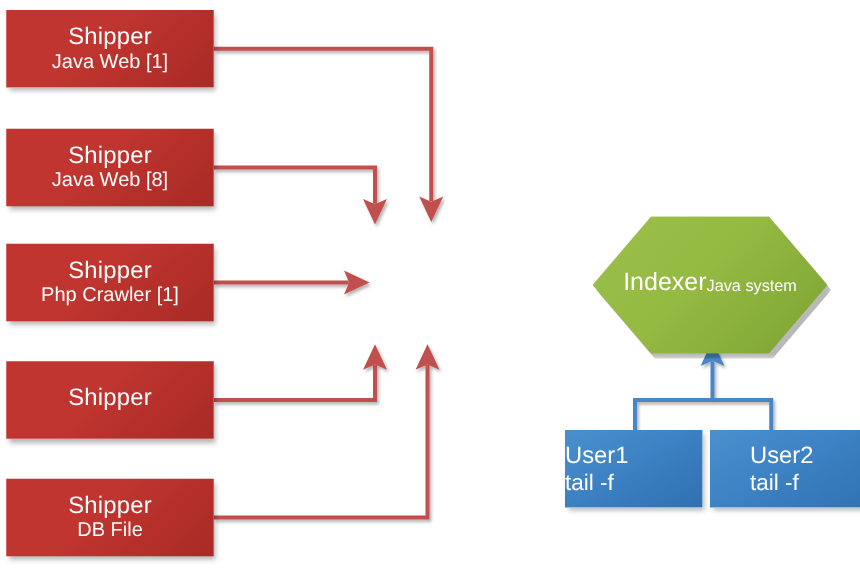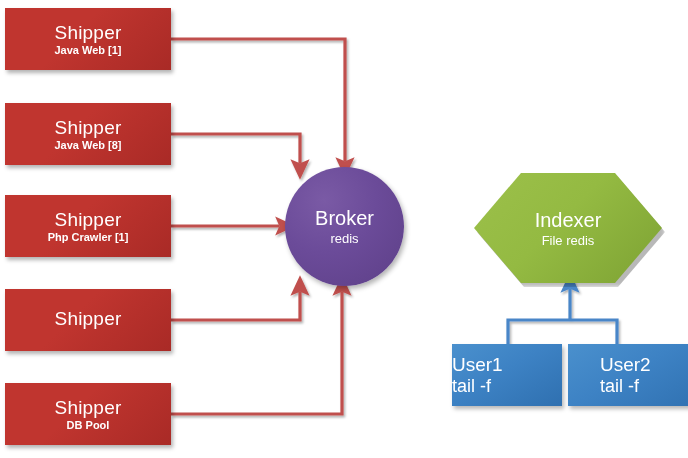--- a/index.html
+++ b/index.html
@@ -16,21 +16,21 @@
     width:166px;height:62px;
     background:linear-gradient(135deg,#c0352f 0%,#c0352f 42%,#a92a26 100%);
     box-shadow:2px 3px 4px rgba(0,0,0,0.30);
     color:#ffffff;
     display:flex;flex-direction:column;
     align-items:center;justify-content:center;
     text-align:center;
     line-height:1.0;
   }
   .shipper .title{font-size:19px;font-weight:400;letter-spacing:.2px;padding-bottom:3px;}
-  .shipper .sub{font-size:11px;font-weight:700;}
+  .shipper .sub{font-size:16px;font-weight:400;}
 
   
   .broker{
     position:absolute;
     left:285px;top:167px;width:119px;height:119px;
     border-radius:50%;
     background:radial-gradient(circle at 33% 28%,#7a5aa5 0%,#6b4b99 45%,#5d3f87 100%);
     box-shadow:2px 3px 5px rgba(0,0,0,0.30);
     color:#ffffff;
     display:flex;flex-direction:column;
@@ -46,21 +46,21 @@
     position:absolute;left:3px;top:4px;width:188px;height:110px;
     background:rgba(0,0,0,0.28);
     clip-path:polygon(0% 50%, 25% 0%, 75% 0%, 100% 50%, 75% 100%, 25% 100%);
     filter:blur(2px);
   }
   .hex{
     position:absolute;left:0;top:0;width:188px;height:110px;
     background:linear-gradient(135deg,#9cc04a 0%,#94ba42 45%,#7da233 100%);
     clip-path:polygon(0% 50%, 25% 0%, 75% 0%, 100% 50%, 75% 100%, 25% 100%);
     color:#ffffff;
-    display:flex;flex-direction:column;
+    display:flex;flex-direction:row;
     align-items:center;justify-content:center;text-align:center;
     line-height:1.0;
   }
   .hex .title{font-size:20px;padding-bottom:4px;}
   .hex .sub{font-size:13px;}
 
   
   .user{
     position:absolute;
     width:110px;height:62px;
@@ -135,33 +135,29 @@
     <div class="title">Shipper</div>
     <div class="sub">Php Crawler [1]</div>
   </div>
 
   <div class="shipper" style="left:5px;top:289px;">
     <div class="title">Shipper</div>
   </div>
 
   <div class="shipper" style="left:5px;top:383px;">
     <div class="title">Shipper</div>
-    <div class="sub">DB Pool</div>
+    <div class="sub">DB File</div>
   </div>
 
-  <div class="broker">
-    <div class="title">Broker</div>
-    <div class="sub">redis</div>
-  </div>
 
   <div class="hexwrap">
     <div class="hexshadow"></div>
     <div class="hex">
       <div class="title">Indexer</div>
-      <div class="sub">File redis</div>
+      <div class="sub">Java system</div>
     </div>
   </div>
 
   <div class="user" style="left:452px;top:344px;">
     <div class="title">User1</div>
     <div class="sub">tail -f</div>
   </div>
 
   <div class="user" style="left:568px;top:344px;padding-left:32px;">
     <div class="title">User2</div>

